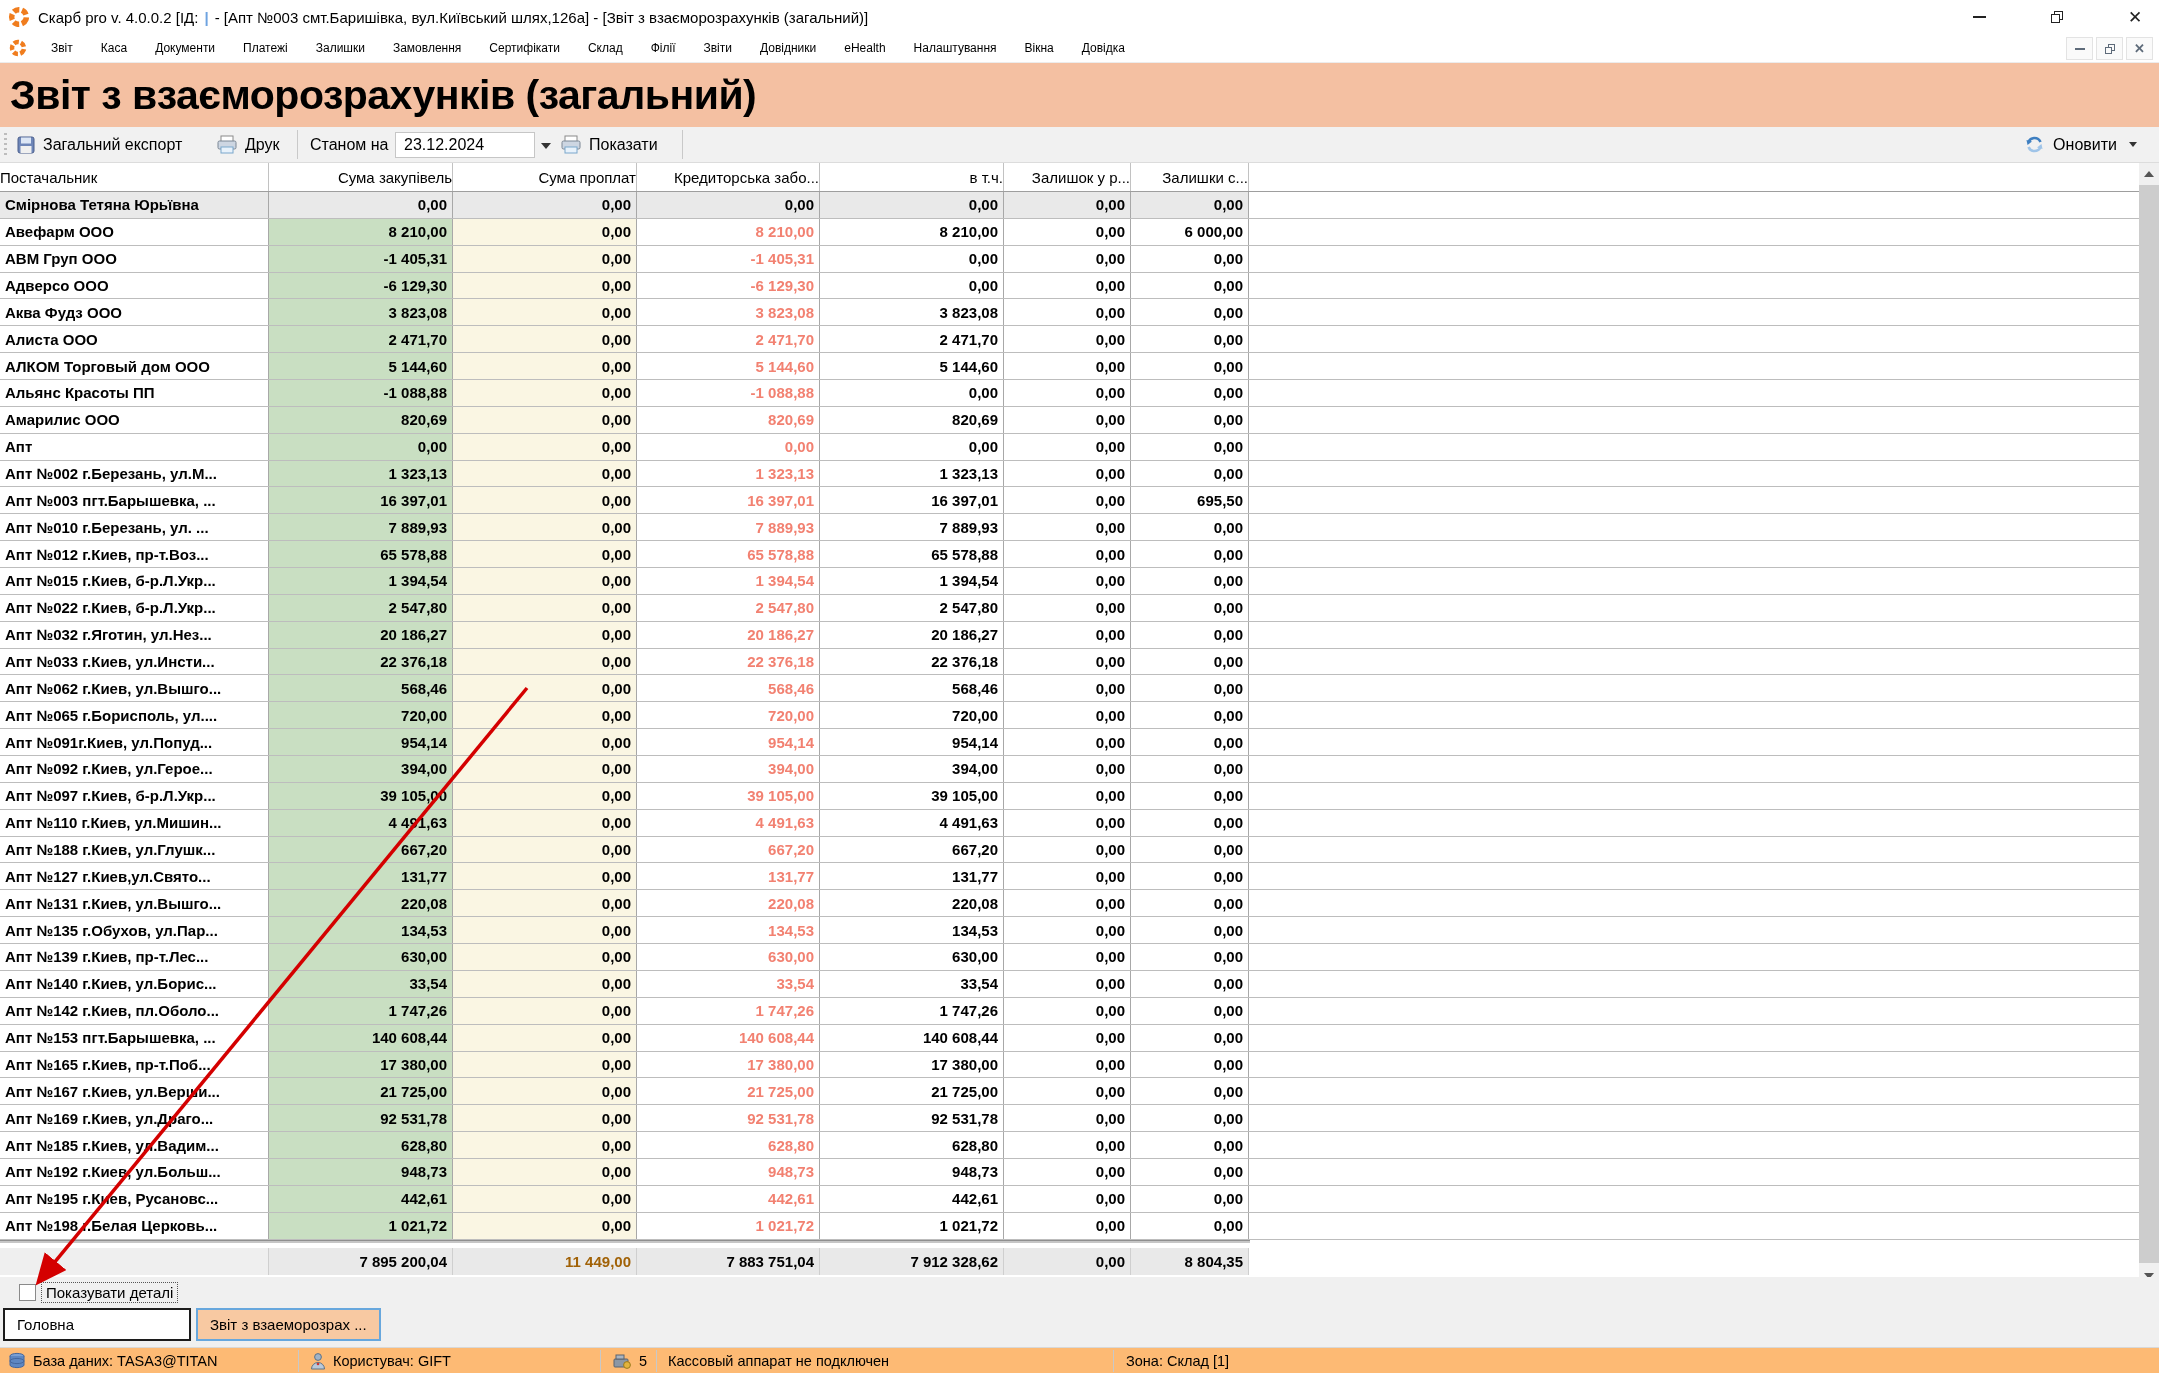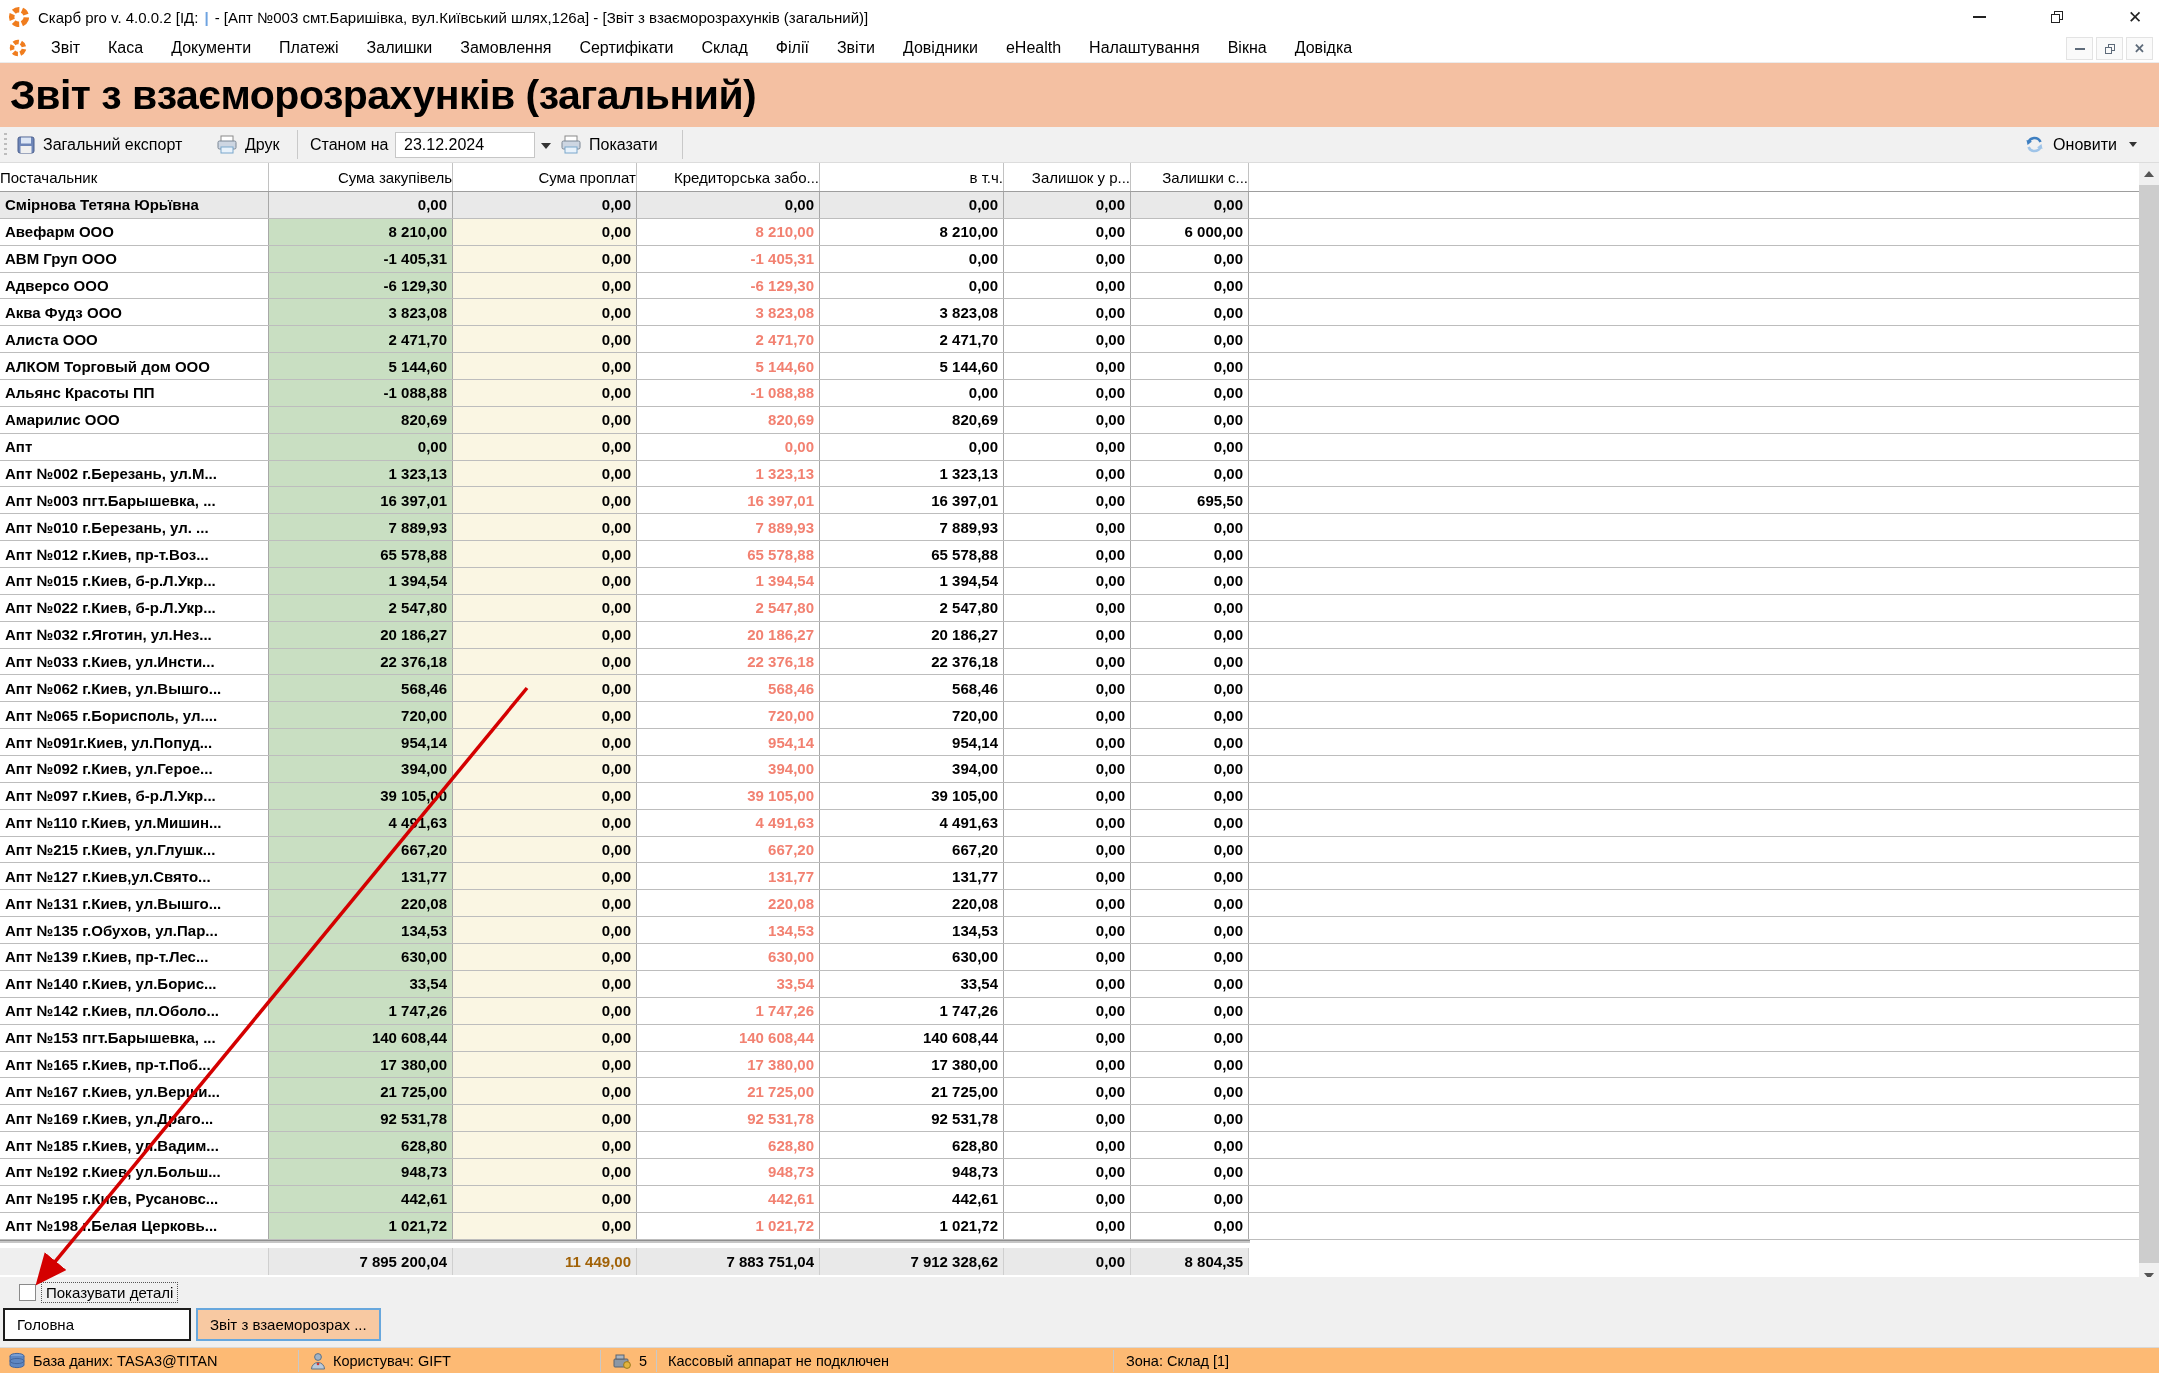--- a/index.html
+++ b/index.html
@@ -17,21 +17,21 @@
   .wc { width:28px; height:28px; display:flex; align-items:center; justify-content:center; font-size:17px; color:#222; }
   .wc .min-line { width:13px; height:1.5px; background:#222; }
   .restore-glyph { position:relative; width:12px; height:12px; }
   .restore-glyph .r1 { position:absolute; right:0; top:0; width:9px; height:9px; border:1.5px solid #222; background:#fff; }
   .restore-glyph .r2 { position:absolute; left:0; bottom:0; width:9px; height:9px; border:1.5px solid #222; background:#fff; }
 
   
   .menubar { position:absolute; left:0; top:34px; width:2159px; height:29px; background:#fff; display:flex; align-items:center; border-bottom:1px solid #ececec; }
   .menubar .logo { width:18px; height:18px; margin:0 10px 0 9px; }
   .menu-items { display:flex; align-items:center; }
-  .menu-item { font-size:16px; padding:4px 14px; white-space:nowrap; cursor:default; }
+  .menu-item { font-size:12px; padding:4px 14px; white-space:nowrap; cursor:default; }
   .mdi-controls { position:absolute; right:6px; top:3px; display:flex; gap:3px; }
   .mdi-btn { width:27px; height:23px; background:#fafafa; border:1px solid #e3e3e3; display:flex; align-items:center; justify-content:center; color:#5e6b7a; font-size:13px; font-weight:bold; }
   .mdi-btn .min-line { width:10px; height:2px; background:#5e6b7a; }
   .mdi-restore { position:relative; width:10px; height:10px; }
   .mdi-restore .r1 { position:absolute; right:0; top:0; width:7px; height:7px; border:1.5px solid #5e6b7a; }
   .mdi-restore .r2 { position:absolute; left:0; bottom:0; width:7px; height:7px; border:1.5px solid #5e6b7a; background:#fafafa; }
 
   
   .report-band { position:absolute; left:0; top:63px; width:2159px; height:64px; background:#f4c0a2; display:flex; align-items:center; }
   .report-title { font-size:41px; font-weight:bold; letter-spacing:-0.5px; padding-left:10px; }
@@ -433,21 +433,21 @@
         <div class="trow">
           <div class="cell c0">Апт №110 г.Киев, ул.Мишин...</div>
           <div class="cell c1">4 491,63</div>
           <div class="cell c2">0,00</div>
           <div class="cell c3">4 491,63</div>
           <div class="cell c4">4 491,63</div>
           <div class="cell c5">0,00</div>
           <div class="cell c6">0,00</div>
         </div>
         <div class="trow">
-          <div class="cell c0">Апт №215 г.Киев, ул.Глушк...</div>
+          <div class="cell c0">Апт №188 г.Киев, ул.Глушк...</div>
           <div class="cell c1">667,20</div>
           <div class="cell c2">0,00</div>
           <div class="cell c3">667,20</div>
           <div class="cell c4">667,20</div>
           <div class="cell c5">0,00</div>
           <div class="cell c6">0,00</div>
         </div>
         <div class="trow">
           <div class="cell c0">Апт №127 г.Киев,ул.Свято...</div>
           <div class="cell c1">131,77</div>

